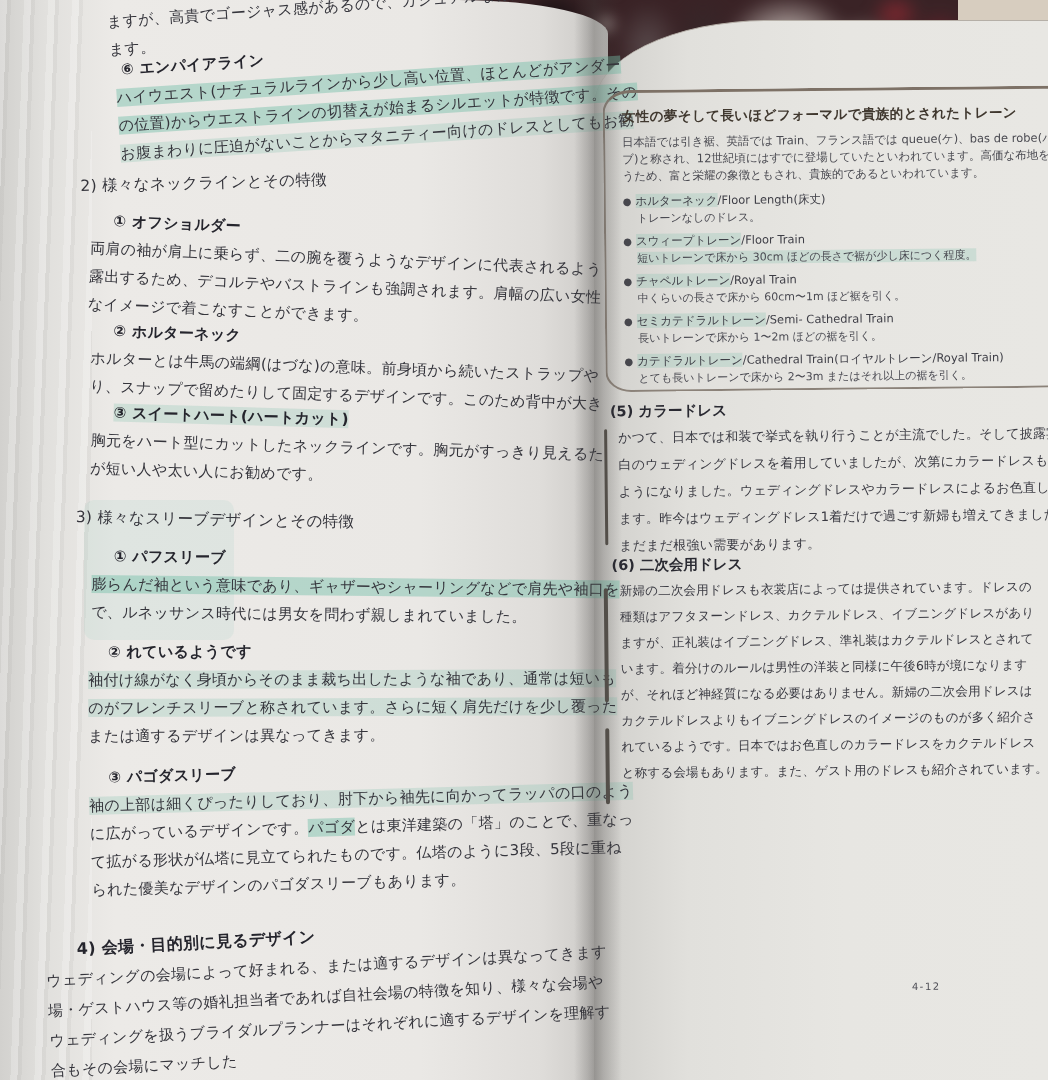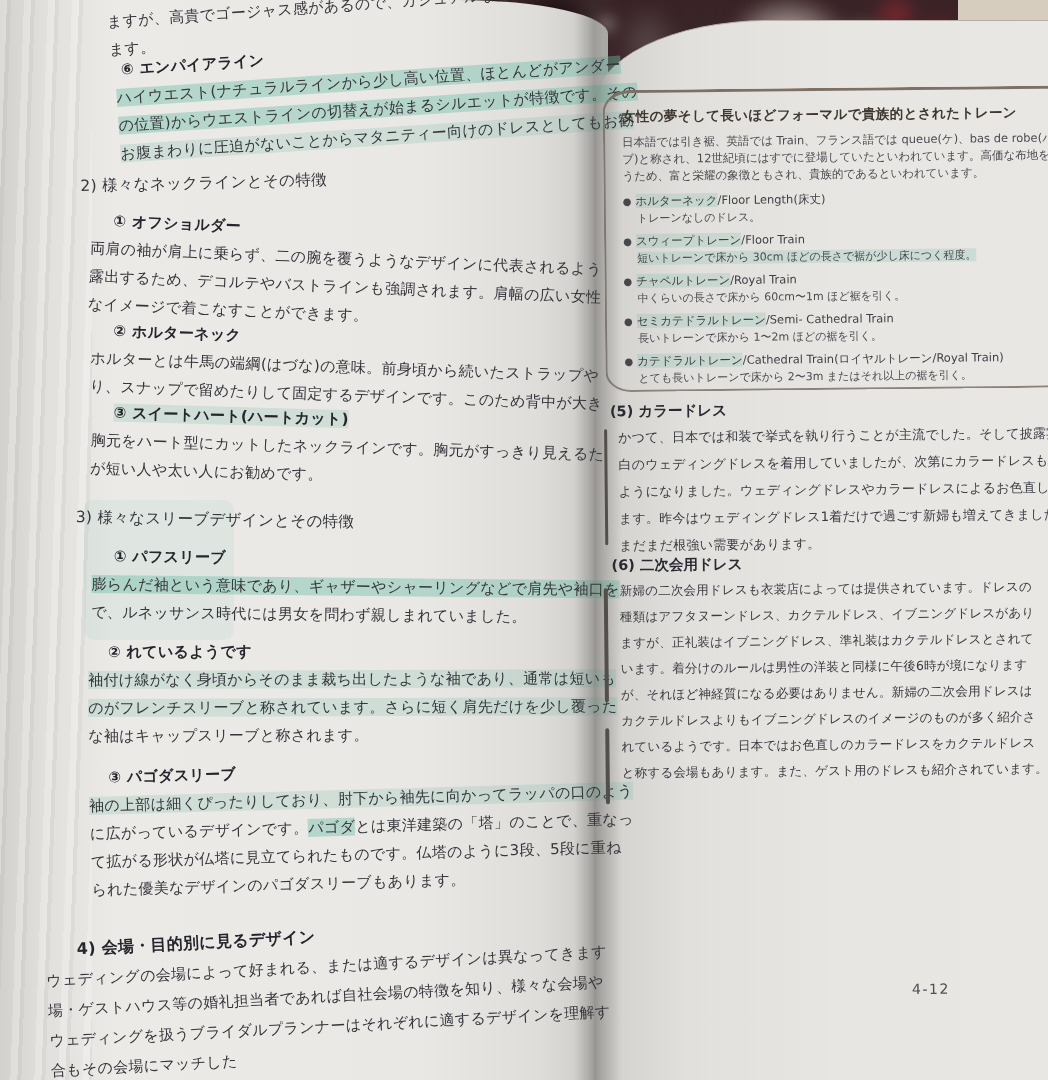--- a/index.html
+++ b/index.html
@@ -54,21 +54,21 @@
   .box .intro{font-size:11.5px;line-height:17px;color:#4a4a51;white-space:nowrap;}
   .bullets{margin-top:9px;}
   .b-name{font-size:11.5px;color:#3e3e46;line-height:15px;margin-top:8px;white-space:nowrap;}
   .b-dot{color:#47474d;font-size:10px;margin-right:4px;}
   .b-desc{font-size:11px;color:#4a4a52;line-height:14px;margin-top:3px;margin-left:14px;white-space:nowrap;}
   .sec-h{position:absolute;font-size:14.5px;font-weight:bold;color:#2a2a32;white-space:nowrap;z-index:4;}
   .sec-lines{position:absolute;white-space:nowrap;color:#3a3a42;z-index:4;}
   .sec5 .ln5{height:27px;font-size:13px;letter-spacing:.2px;}
   .sec6 .ln6{height:26px;font-size:12.5px;letter-spacing:.2px;}
   .mbar{position:absolute;width:3px;background:#57524c;border-radius:2px;z-index:4;}
-  .pagenum{position:absolute;left:906px;top:982px;font-size:14px;color:#4f4f57;letter-spacing:1.5px;z-index:4;text-align:right;}
+  .pagenum{position:absolute;left:906px;top:982px;font-size:10px;color:#4f4f57;letter-spacing:1.5px;z-index:4;text-align:right;}
 </style>
 </head>
 <body>
 
 <div id="shot">
 
   <div class="photo">
     <div class="photo-blobs"></div>
   </div>
   <div class="corner-page"></div>
@@ -118,21 +118,21 @@
   <div class="blk" style="left:92px;top:542px;transform:rotate(0.6deg);">
     <div class="ln h" style="margin-left:22px;"><span>① パフスリーブ</span></div>
     <div class="ln"><span class="hl">膨らんだ袖という意味であり、ギャザーやシャーリングなどで肩先や袖口を</span></div>
     <div class="ln"><span>で、ルネッサンス時代には男女を問わず親しまれていました。</span></div>
   </div>
 
   <div class="blk" style="left:88px;top:638px;transform:rotate(-0.2deg);">
     <div class="ln h" style="margin-left:20px;"><span>② れているようです</span></div>
     <div class="ln"><span class="hl2">袖付け線がなく身頃からそのまま裁ち出したような袖であり、通常は短いも</span></div>
     <div class="ln"><span class="hl2">のがフレンチスリーブと称されています。さらに短く肩先だけを少し覆った</span></div>
-    <div class="ln"><span>な袖はキャップスリーブと称されます。</span></div>
+    <div class="ln"><span>または適するデザインは異なってきます。</span></div>
   </div>
 
   <div class="blk" style="left:88px;top:764px;transform:rotate(-1.6deg);">
     <div class="ln h" style="margin-left:20px;"><span>③ パゴダスリーブ</span></div>
     <div class="ln"><span class="hl2">袖の上部は細くぴったりしており、肘下から袖先に向かってラッパの口のよう</span></div>
     <div class="ln"><span>に広がっているデザインです。</span><span class="hl">パゴダ</span><span>とは東洋建築の「塔」のことで、重なっ</span></div>
     <div class="ln"><span>て拡がる形状が仏塔に見立てられたものです。仏塔のように3段、5段に重ね</span></div>
     <div class="ln"><span>られた優美なデザインのパゴダスリーブもあります。</span></div>
   </div>
 

